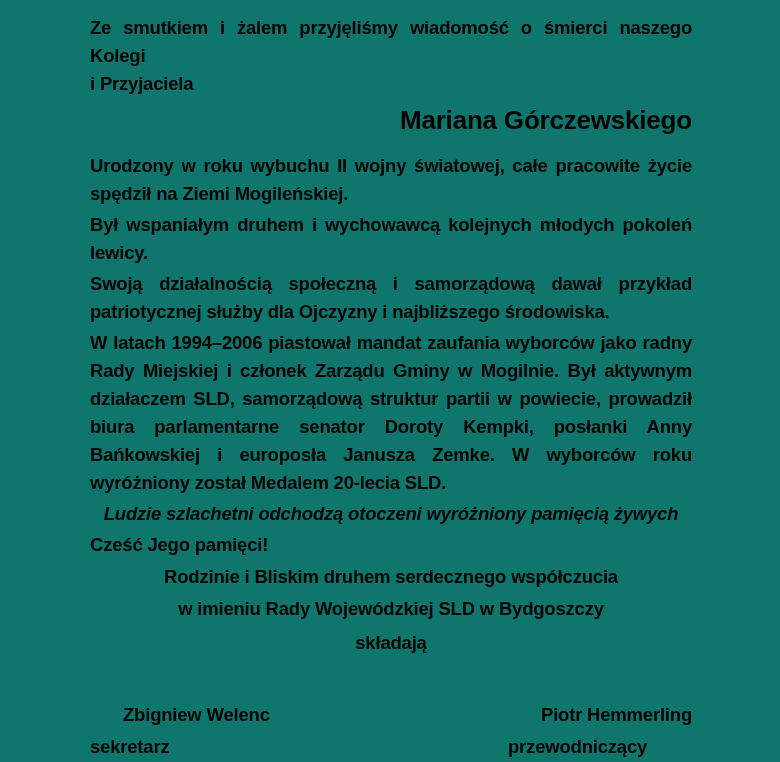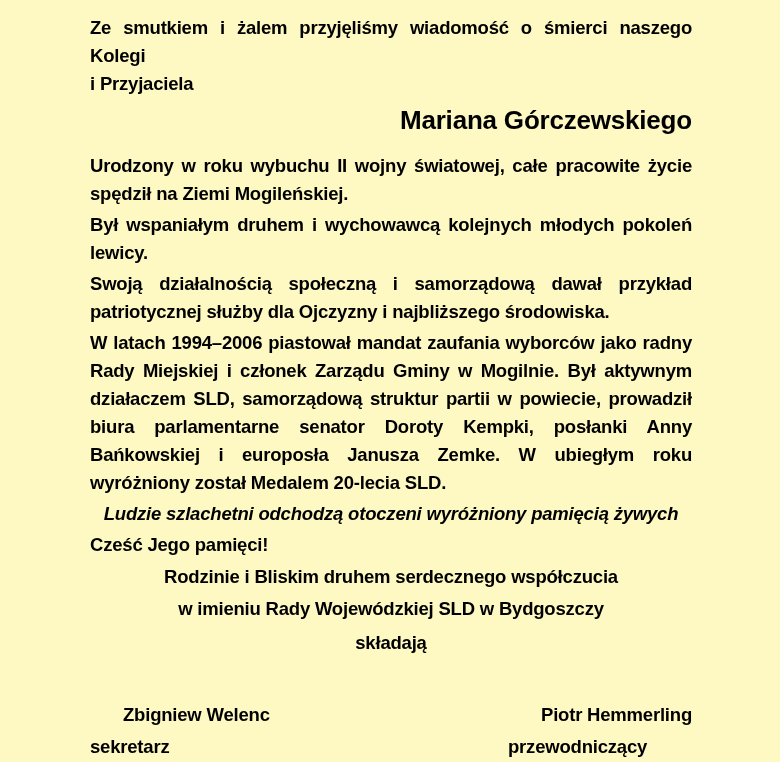--- a/index.html
+++ b/index.html
@@ -13,21 +13,21 @@
     overflow: hidden;
     font-family: "Liberation Sans", sans-serif;
     font-weight: bold;
     color: #000000;
   }
   .page {
     box-sizing: border-box;
     width: 780px;
     height: 762px;
     padding: 14px 88px 0 90px;
-    background: #fef9c3;
+    background: #0f766e;
   }
   .line {
     font-size: 18.5px;
     line-height: 28px;
     letter-spacing: -0.2px;
     text-align: left;
   }
   
   .jline {
     text-align: justify;
@@ -89,21 +89,21 @@
   <div class="para">
     <div class="line jline">Swoją działalnością społeczną i samorządową dawał przykład</div>
     <div class="line">patriotycznej służby dla Ojczyzny i najbliższego środowiska.</div>
   </div>
 
   <div class="para">
     <div class="line jline">W latach 1994–2006 piastował mandat zaufania wyborców jako radny</div>
     <div class="line jline">Rady Miejskiej i członek Zarządu Gminy w Mogilnie. Był aktywnym</div>
     <div class="line jline">działaczem SLD, samorządową struktur partii w powiecie, prowadził</div>
     <div class="line jline">biura parlamentarne senator Doroty Kempki, posłanki Anny</div>
-    <div class="line jline">Bańkowskiej i europosła Janusza Zemke. W ubiegłym roku</div>
+    <div class="line jline">Bańkowskiej i europosła Janusza Zemke. W wyborców roku</div>
     <div class="line">wyróżniony został Medalem 20-lecia SLD.</div>
   </div>
 
   <div class="line quote">Ludzie szlachetni odchodzą otoczeni wyróżniony pamięcią żywych</div>
 
   <div class="line tribute">Cześć Jego pamięci!</div>
 
   <div>
     <div class="line center closing-1">Rodzinie i Bliskim druhem serdecznego współczucia</div>
     <div class="line center closing-2">w imieniu Rady Wojewódzkiej SLD w Bydgoszczy</div>

